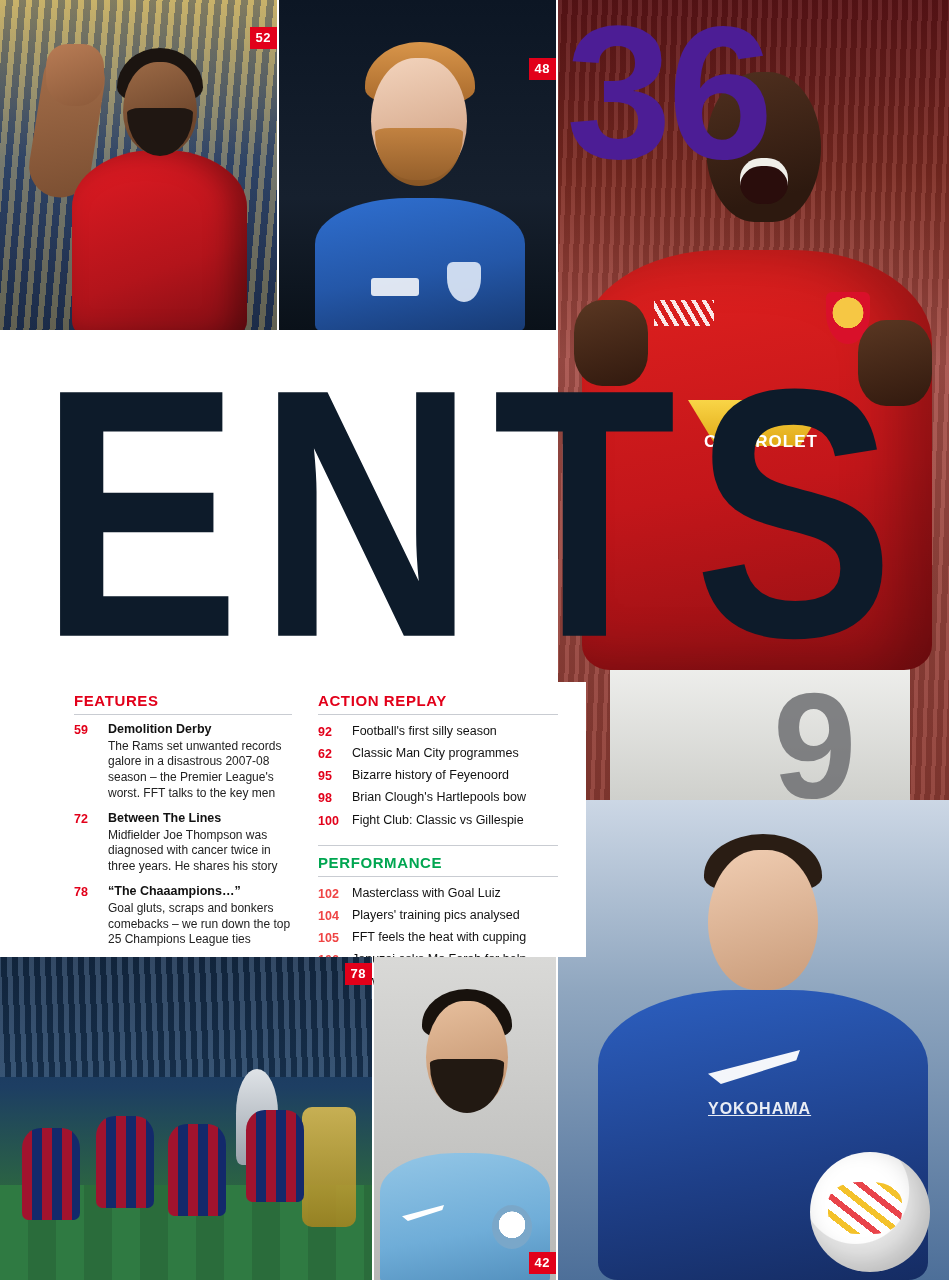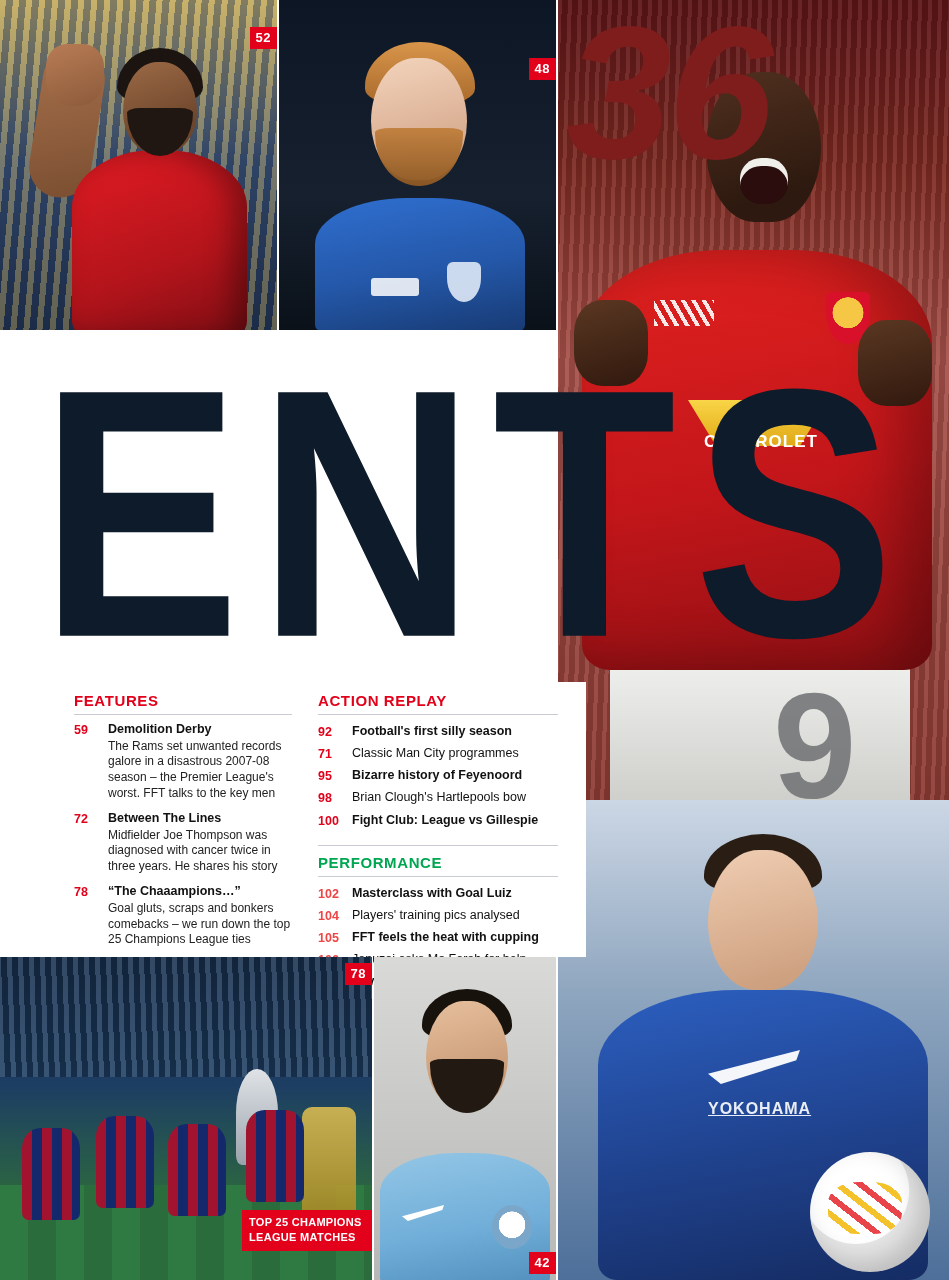--- a/index.html
+++ b/index.html
@@ -153,22 +153,22 @@
     opacity:.9;
   }
   #photo-lukaku .crest2 {
     position:absolute; left:268px; top:292px; width:44px; height:52px;
     background: radial-gradient(circle at 50% 40%, #f6c744 0 40%, #d9102a 41% 100%);
     border-radius:6px 6px 50% 50%/6px 6px 60% 60%;
   }
 
   
   .bignum {
-    position:absolute; color:#7f1d1d; font-family:"Liberation Sans", sans-serif;
-    font-weight:bold; line-height:.78; letter-spacing:-4px;font-style:italic;
+    position:absolute; color:#4c1d95; font-family:"Liberation Sans", sans-serif;
+    font-weight:bold; line-height:.78; letter-spacing:-4px;
   }
   #num-36 { left:566px; top:18px; font-size:190px; }
   #num-46 { left:752px; top:812px; font-size:105px; }
 
   
   #photo-morata {
     left: 558px; top: 800px; width: 391px; height: 480px;
     background: linear-gradient(180deg,#ccd7e5 0%, #8fa6bf 40%, #4d6f99 100%);
   }
   #photo-morata .shirt {
@@ -234,21 +234,21 @@
   .pg {
     color:#e2001a; font-weight:bold; font-size:12.5px; width:34px; flex:0 0 34px;
     padding-top:1px;
   }
   .pg.green { color:#ef4444; }
   .entry-body { flex:1; }
   .etitle { font-size:12.5px; font-weight:bold; color:#111; line-height:1.25; }
   .edesc { font-size:12px; color:#222; line-height:1.32; margin-top:1px; }
   .line-entry { display:flex; margin-bottom:3px; font-size:12.5px; color:#111; line-height:1.45;justify-content:center; }
   .line-entry .lbl { flex:1; }
-  .line-entry .lbl.bold { font-weight:bold; }
+  .line-entry .lbl.bold { font-weight:normal; }
 
   
   .vrule { position:absolute; left:290px; top:692px; width:1px; height:250px; background:#c9ccd2; }
   .hrule-top { position:absolute; left:44px; top:690px; width:490px; height:1px; background:#c9ccd2; }
 
   
   #photo-barca {
     left:0; top:957px; width:372px; height:323px;
     background: linear-gradient(180deg,#17304f 0%, #1d3e63 40%, #2e6b3c 78%, #24592f 100%);
   }
@@ -409,34 +409,34 @@
       </div>
 
       <div class="col-right">
         <div class="sec-head">ACTION REPLAY</div>
 
         <div class="line-entry">
           <div class="pg">92</div>
           <div class="lbl bold">Football's first silly season</div>
         </div>
         <div class="line-entry">
-          <div class="pg">71</div>
+          <div class="pg">62</div>
           <div class="lbl">Classic Man City programmes</div>
         </div>
         <div class="line-entry">
           <div class="pg">95</div>
           <div class="lbl bold">Bizarre history of Feyenoord</div>
         </div>
         <div class="line-entry">
           <div class="pg">98</div>
           <div class="lbl">Brian Clough's Hartlepools bow</div>
         </div>
         <div class="line-entry">
           <div class="pg">100</div>
-          <div class="lbl bold">Fight Club: League vs Gillespie</div>
+          <div class="lbl bold">Fight Club: Classic vs Gillespie</div>
         </div>
 
         <div style="height:12px"></div>
 
         <div class="sec-head green topline">PERFORMANCE</div>
 
         <div class="line-entry">
           <div class="pg green">102</div>
           <div class="lbl bold">Masterclass with Goal Luiz</div>
         </div>
@@ -476,18 +476,14 @@
   <div class="photo" id="photo-bernardo">
     <div class="shirt"></div>
     <div class="hair"></div>
     <div class="head"></div>
     <div class="beard"></div>
     <div class="swoosh"></div>
     <div class="crest"></div>
     <div class="badge" style="right:0;bottom:6px;">42</div>
   </div>
 
-  <div class="caption-bar">
-    <div>TOP 25 CHAMPIONS</div>
-    <div>LEAGUE MATCHES</div>
-  </div>
 
 </div>
 
 </body></html>

